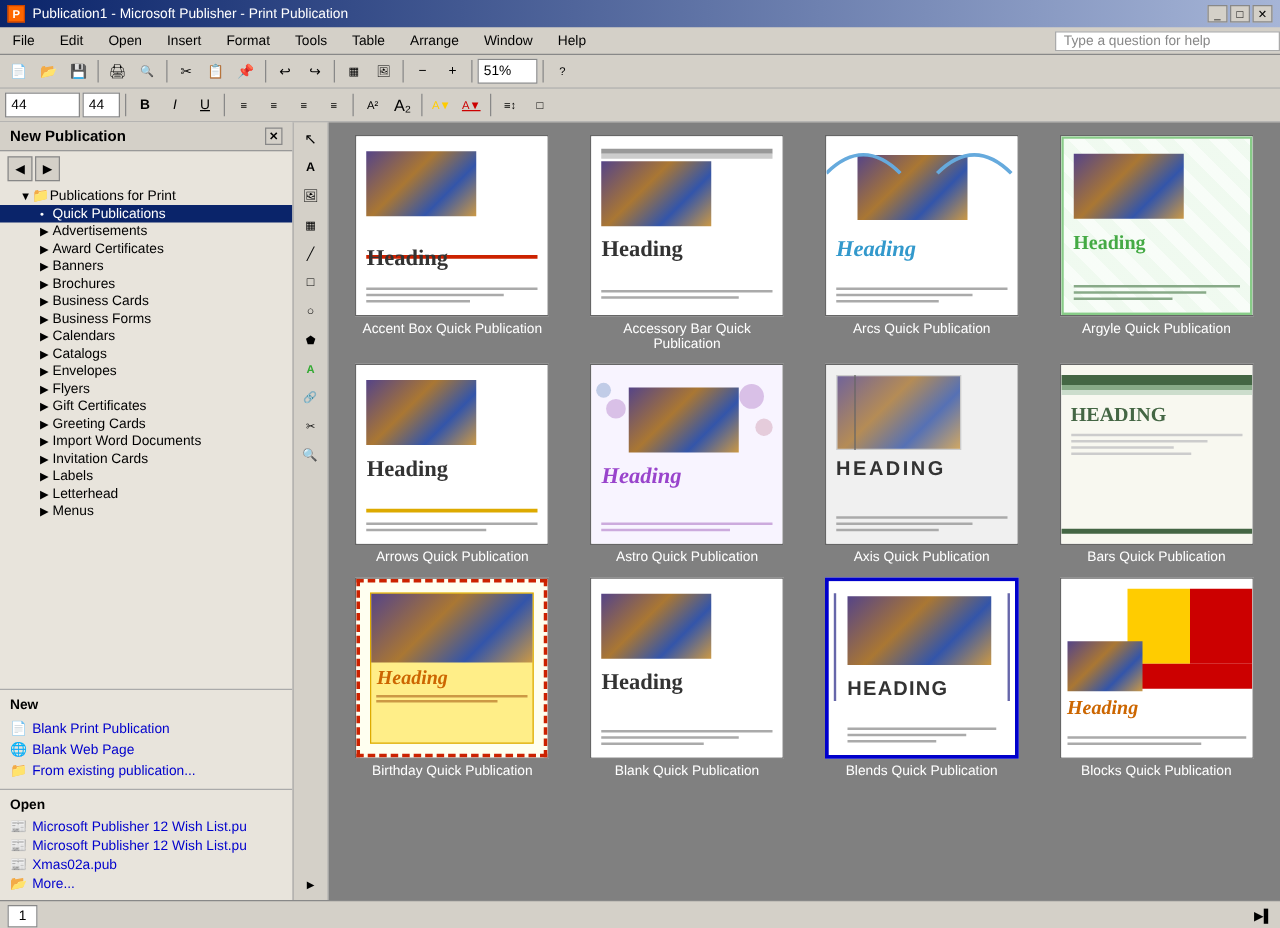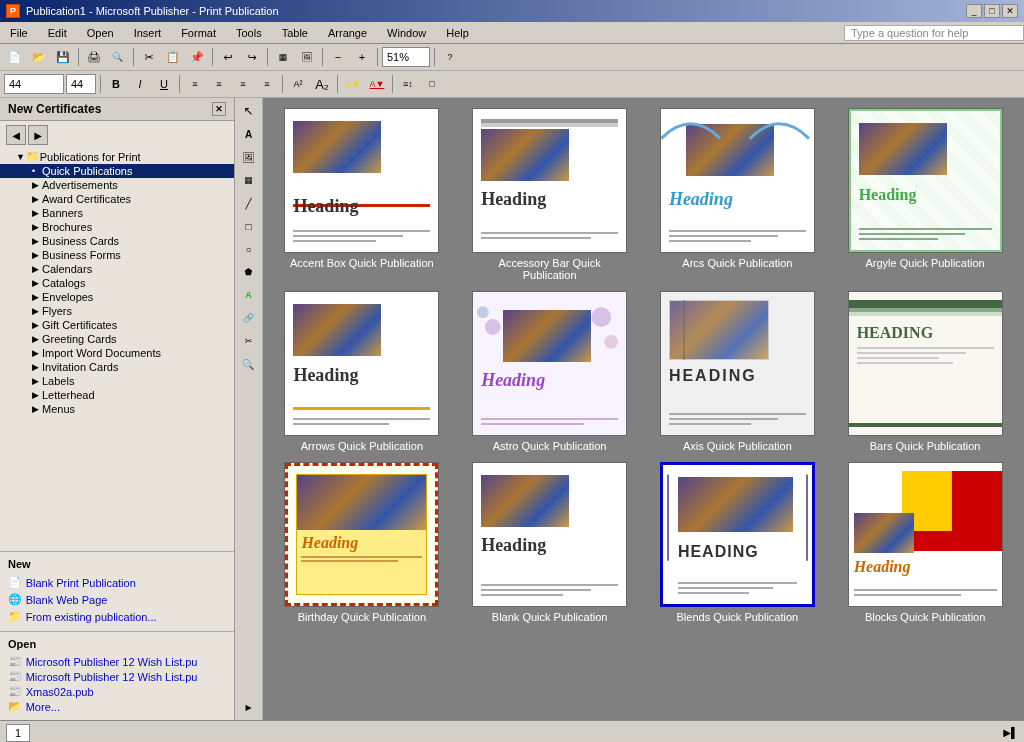--- a/index.html
+++ b/index.html
@@ -338,21 +338,21 @@
   <div class="toolbar-btn" style="font-size:9px; color:#cc0000; text-decoration:underline">A▼</div>
   <div class="toolbar-separator"></div>
   <div class="toolbar-btn" style="font-size:9px">≡↕</div>
   <div class="toolbar-btn" style="font-size:9px">□</div>
 </div>
 
 <div class="main-layout">
 
   <div class="sidebar">
     <div class="sidebar-header">
-      <span>New Certificates</span>
+      <span>New Publication</span>
       <div class="sidebar-header-controls">
         <div class="sidebar-header-btn">✕</div>
       </div>
     </div>
     <div class="sidebar-nav">
       <div class="sidebar-nav-btn">◀</div>
       <div class="sidebar-nav-btn">▶</div>
     </div>
 
     <div class="sidebar-tree">

